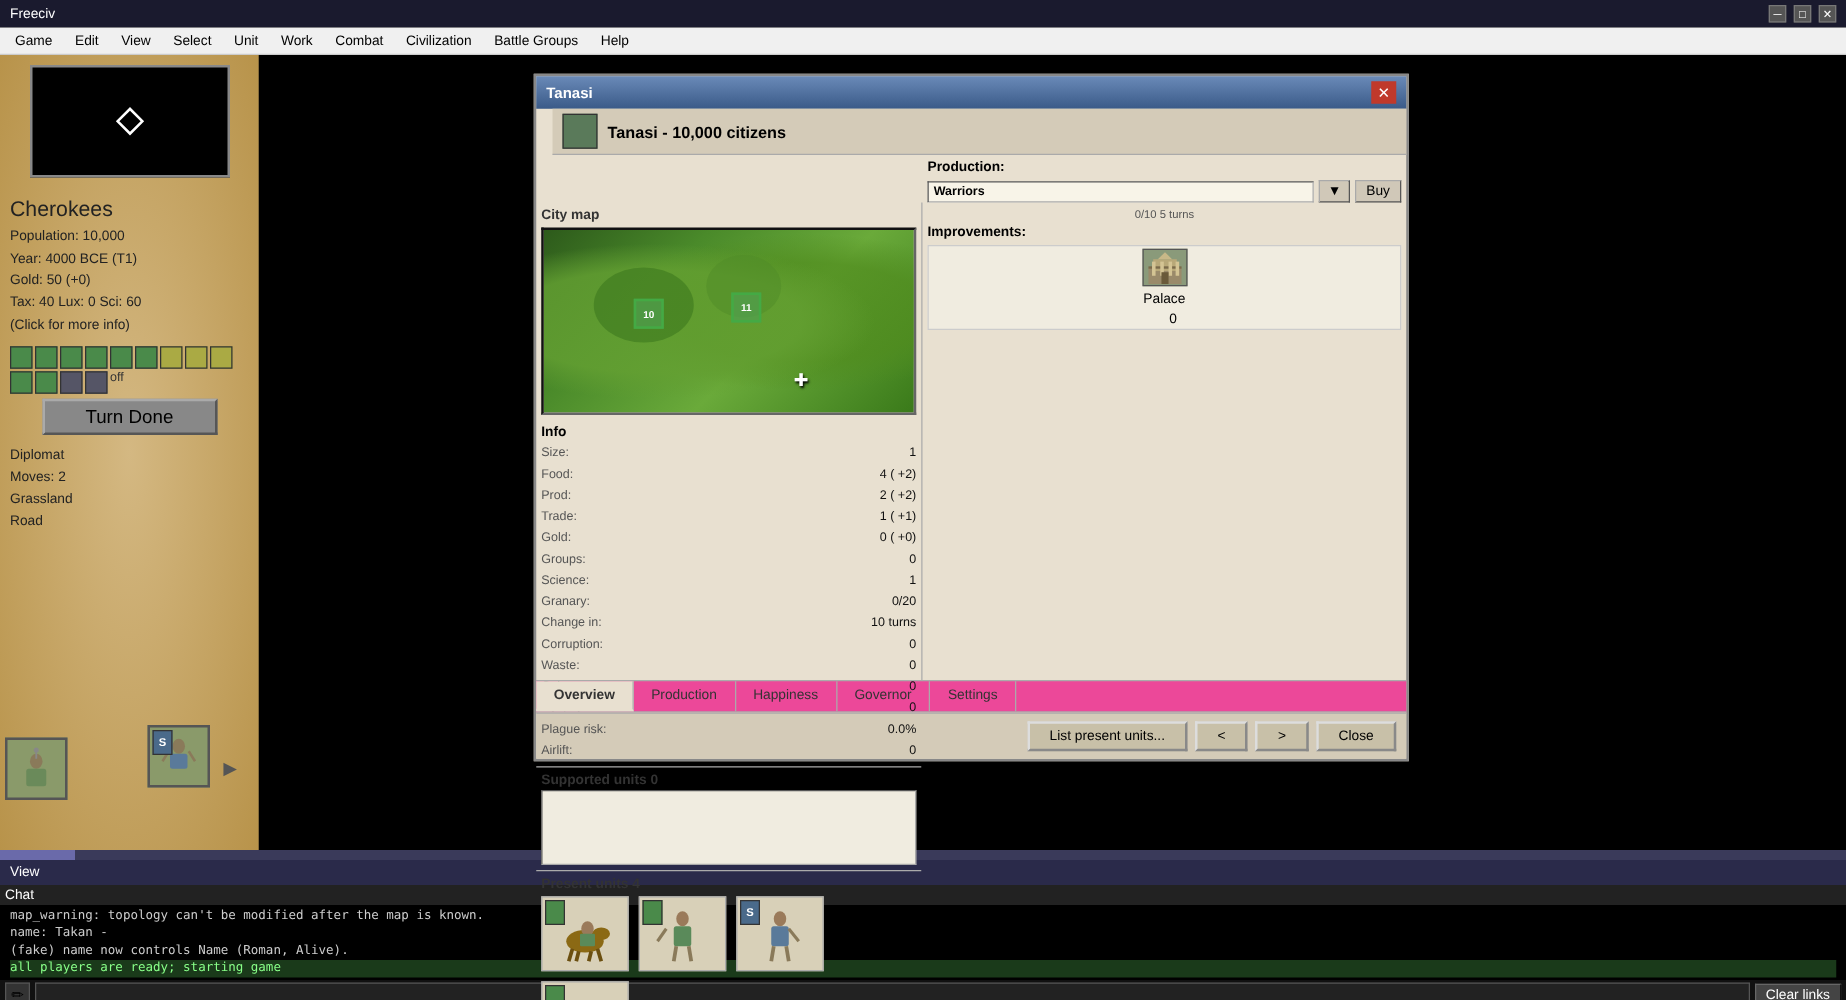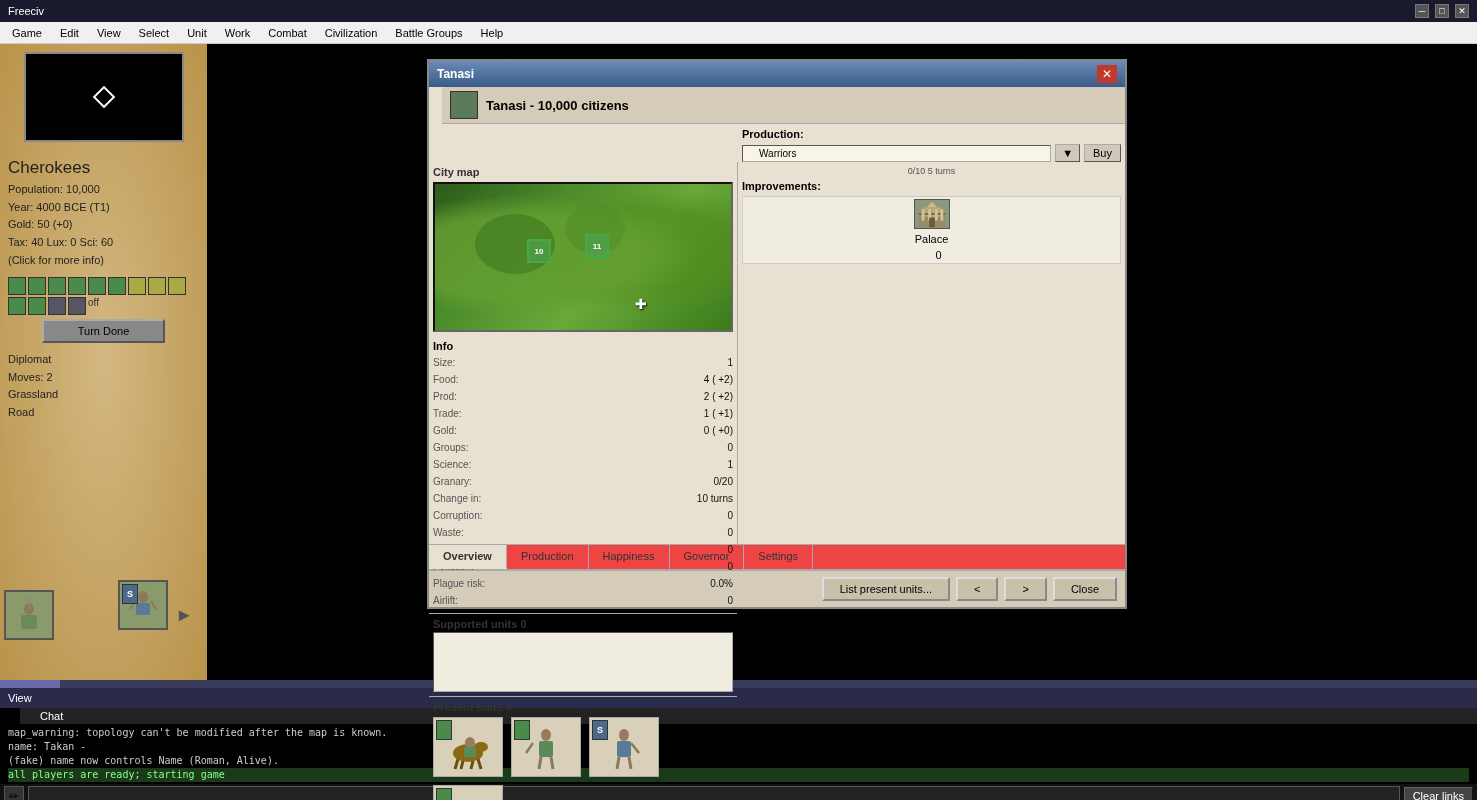--- a/index.html
+++ b/index.html
@@ -116,25 +116,25 @@
       height: 18px;
       background: #4a8a4a;
       border: 1px solid #333;
       display: inline-block;
     }
 
     #turn-done-btn {
       background: #888;
       border: 2px outset #aaa;
       padding: 4px 12px;
-      font-size: 11px;
+      font-size: 15px;
       cursor: pointer;
       display: block;
       margin: 4px auto;
-      width: 123px;
+      width: 140px;
       text-align: center;
     }
 
     #diplomat-info {
       margin-top: 8px;
       line-height: 1.6;
     }
 
     #unit-portraits {
       position: absolute;
@@ -394,22 +394,23 @@
     #production-selector {
       display: flex;
       align-items: center;
       gap: 4px;
       margin-bottom: 4px;
     }
     #production-name-display {
       flex: 1;
       background: #f8f4e8;
       border: 1px inset #aaa;
-      padding: 2px 16px;
+      padding: 2px 4px;
       font-size: 10px;
+      font-weight: bold;
     }
     #production-progress {
       font-size: 9px;
       color: #555;
       text-align: center;
       margin-bottom: 4px;
     }
     .prod-dropdown-btn {
       background: #d0c8b8;
       border: 1px outset #aaa;
@@ -459,21 +460,21 @@
     }
     .improvement-cost {
       font-size: 11px;
       min-width: 20px;
       text-align: right;
     }
 
     
     #dialog-tabs {
       display: flex;
-      background: #ef4444;
+      background: #ec4899;
       border-top: 1px solid #aaa;
       border-bottom: 1px solid #aaa;
     }
     .dialog-tab {
       padding: 5px 14px;
       font-size: 11px;
       cursor: pointer;
       border-right: 1px solid #aaa;
       color: #333;
     }
@@ -524,22 +525,21 @@
     #chat-area {
       height: 100px;
       background: #000;
       display: flex;
       flex-direction: column;
     }
     #chat-header {
       background: #222;
       color: #fff;
       font-size: 11px;
-      padding: 2px 20px;
-      margin-left: 20px;
+      padding: 2px 4px;
     }
     #chat-log {
       flex: 1;
       overflow: hidden;
       padding: 2px 8px;
       font-size: 10px;
       color: #ccc;
       font-family: monospace;
       line-height: 1.4;
     }
@@ -704,21 +704,21 @@
         <div id="city-left">
 
           <div id="city-map-section">
             <h3>City map</h3>
             <div id="city-map-img">
               <div class="city-map-overlay"></div>
 
               <div style="position:absolute;top:30px;left:40px;width:80px;height:60px;background:rgba(60,120,30,0.6);border-radius:50%;"></div>
               <div style="position:absolute;top:20px;left:130px;width:60px;height:50px;background:rgba(80,140,40,0.5);border-radius:50%;"></div>
 
-              <div class="map-unit" style="top:55px;left:92px;font-size:8px;">10</div>
+              <div class="map-unit" style="top:55px;left:72px;font-size:8px;">10</div>
               <div class="map-unit" style="top:50px;left:150px;font-size:8px;">11</div>
 
               <div style="position:absolute;bottom:18px;left:200px;color:#fff;font-size:14px;text-shadow:1px 1px 2px #000;">✚</div>
             </div>
           </div>
 
           <div style="display:flex; flex-direction:column; flex:1;">
             <div id="info-section">
               <h3>Info</h3>
               <div class="info-table">

